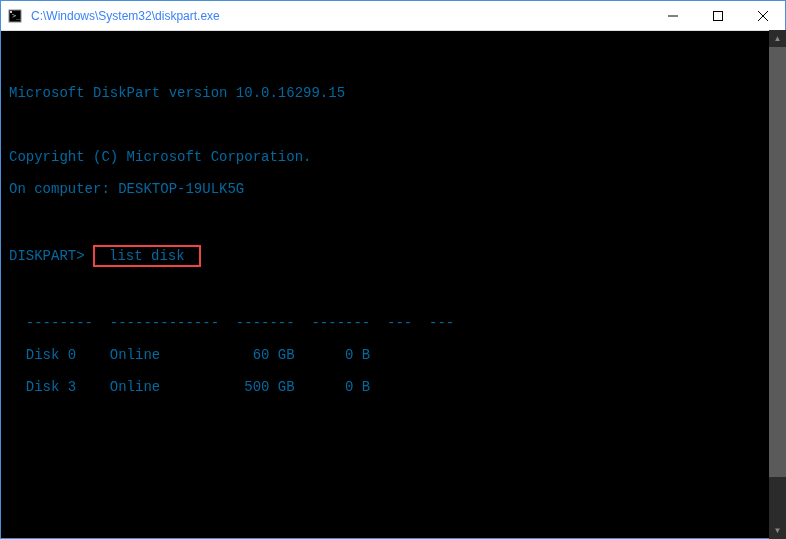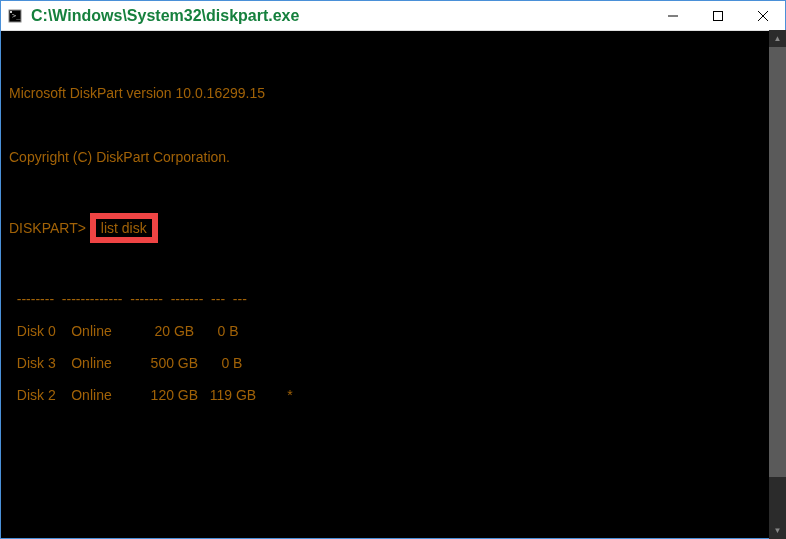--- a/index.html
+++ b/index.html
@@ -29,62 +29,61 @@
       border-bottom: 1px solid #e0e0e0;
     }
     .titlebar-icon {
       width: 28px;
       display: flex;
       align-items: center;
       justify-content: center;
     }
     .titlebar-title {
       flex: 1;
-      font-size: 16px;
-      color: #15803d;
+      font-size: 12px;
+      color: #3b82f6;
       padding-left: 2px;
-      font-weight: bold;
     }
     .titlebar-controls {
       display: flex;
     }
     .titlebar-btn {
       width: 45px;
       height: 29px;
       display: flex;
       align-items: center;
       justify-content: center;
       font-size: 10px;
       color: #000;
       cursor: pointer;
     }
     .terminal {
       flex: 1;
       background: #000;
       padding: 6px 0 6px 8px;
-      font-family: Liberation Sans, sans-serif;
+      font-family: Liberation Mono, monospace;
       font-size: 14px;
       line-height: 16px;
-      color: #a16207;
+      color: #0369a1;
       overflow-y: auto;
       white-space: pre;
       position: relative;
     }
     .terminal::-webkit-scrollbar {
       width: 17px;
     }
     .terminal::-webkit-scrollbar-track {
       background: #2b2b2b;
     }
     .terminal::-webkit-scrollbar-thumb {
       background: #5a5a5a;
     }
     .highlight {
-      border: 6px solid #ef4444;
-      padding: 1px 5px;
+      border: 2px solid #ef4444;
+      padding: 1px 14px;
       display: inline-block;
     }
     .line {
       min-height: 16px;
     }
     .scrollbar-visual {
       position: absolute;
       right: 0;
       top: 30px;
       bottom: 0;
@@ -143,28 +142,28 @@
             <line x1="10" y1="0" x2="0" y2="10" stroke="#000" stroke-width="1"></line>
           </svg>
       </div>
     </div>
   </div>
 
   <div class="terminal">
 <div class="line"></div>
 <div class="line">Microsoft DiskPart version 10.0.16299.15</div>
 <div class="line"></div>
-<div class="line">Copyright (C) DiskPart Corporation.</div>
+<div class="line">Copyright (C) Microsoft Corporation.</div>
+<div class="line">On computer: DESKTOP-19ULK5G</div>
 <div class="line"></div>
 <div class="line"><span>DISKPART&gt;</span> <span class="highlight">list disk</span></div>
 <div class="line"></div>
 <div class="line">  --------  -------------  -------  -------  ---  ---</div>
-<div class="line">  Disk 0    Online           20 GB      0 B</div>
+<div class="line">  Disk 0    Online           60 GB      0 B</div>
 <div class="line">  Disk 3    Online          500 GB      0 B</div>
-<div class="line">  Disk 2    Online          120 GB   119 GB        *</div>
 <div class="line"></div>
 
 
 
 
 
 
 
 
 

